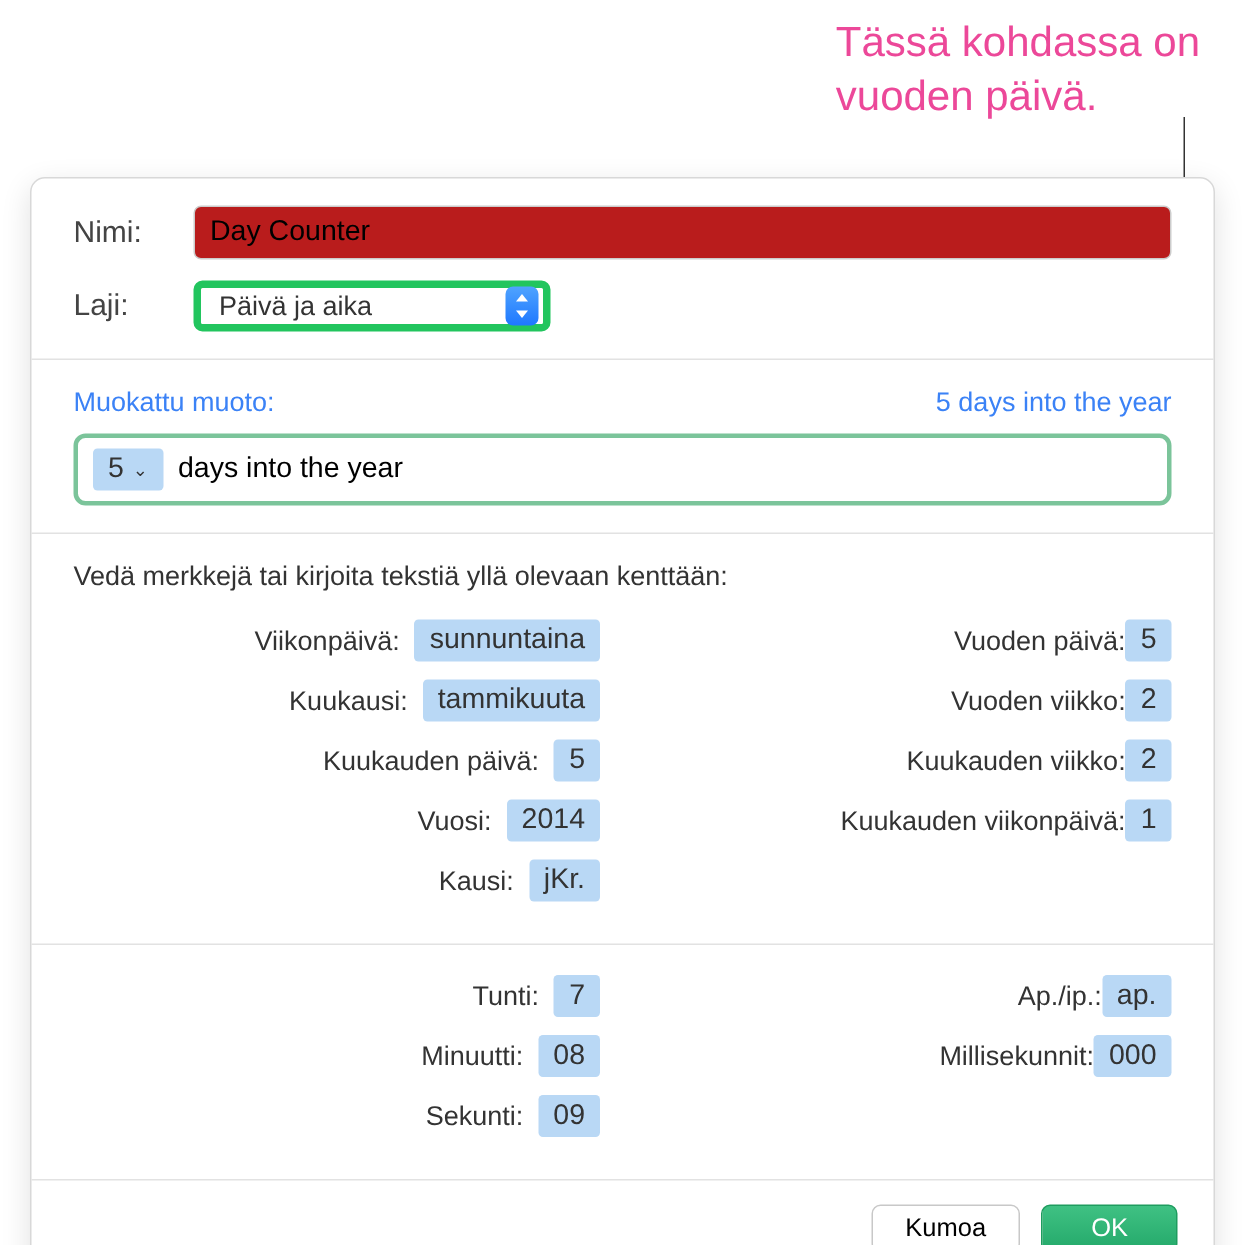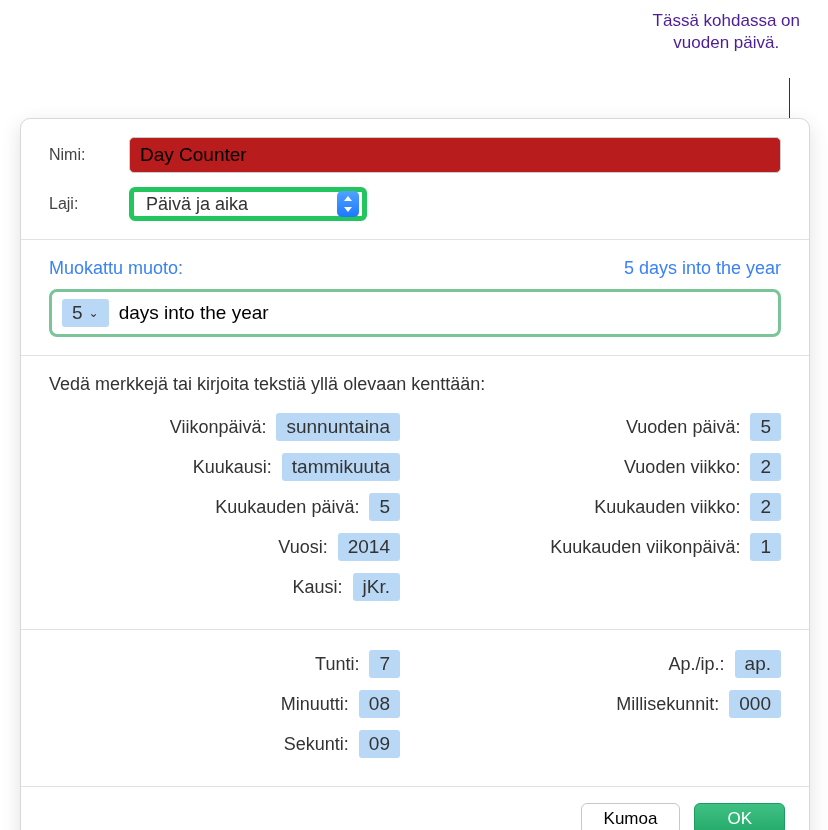--- a/index.html
+++ b/index.html
@@ -1,43 +1,43 @@
 <!DOCTYPE html>
 <html><head>
 <meta charset="utf-8">
 <style>
   * { box-sizing: border-box; margin: 0; padding: 0; }
   body { font-family: -apple-system, Helvetica, Arial, sans-serif; background: #fff; width: 828px; height: 830px; position: relative; color: #333; }
-  .callout-text { position: absolute; top: 10px; right: 28px; text-align: center; font-size: 17px; line-height: 1.3; color: #4c1d95; }
+  .callout-text { position: absolute; top: 10px; right: 28px; text-align: left; font-size: 28px; line-height: 1.3; color: #ec4899; }
   .callout-line-v { position: absolute; top: 78px; right: 38px; width: 1px; background: #333; height: 348px; }
   .callout-line-h { position: absolute; top: 426px; left: 712px; width: 79px; height: 1px; background: #333; }
   .dialog { position: absolute; top: 118px; left: 20px; width: 790px; background: #fff; border: 1px solid #d8d8d8; border-radius: 10px; box-shadow: 0 6px 20px rgba(0,0,0,0.12); padding: 0; }
   .section { padding: 18px 28px; }
   .divider { border-top: 1px solid #e2e2e2; }
   .row { display: flex; align-items: center; margin-bottom: 14px; }
   .row:last-child { margin-bottom: 0; }
-  .row-label { width: 68px; text-align: left; font-size: 16px; color: #444; margin-right: 12px; }
+  .row-label { width: 68px; text-align: left; font-size: 20px; color: #444; margin-right: 12px; }
   .name-input { flex: 1; border: 1px solid #ccc; border-radius: 5px; padding: 6px 10px; font-size: 19px; background: #b91c1c; }
   .select-wrap { width: 238px; border: 5px solid #22c55e; border-radius: 6px; background: #fff; display: flex; align-items: center; position: relative; height: 34px; }
   .select-text { flex: 1; padding: 0 12px; font-size: 18px; }
   .select-btn { width: 22px; height: 26px; margin-right: 3px; background: linear-gradient(#4fa3ff,#1e78ff); border-radius: 5px; position: relative; }
   .select-btn::before, .select-btn::after { content: ""; position: absolute; left: 50%; transform: translateX(-50%); width: 0; height: 0; border-left: 4px solid transparent; border-right: 4px solid transparent; }
   .select-btn::before { top: 5px; border-bottom: 5px solid #fff; }
   .select-btn::after { bottom: 5px; border-top: 5px solid #fff; }
   .fmt-header { display: flex; justify-content: space-between; font-size: 18px; color: #3b82f6; margin-bottom: 10px; }
   .fmt-field { border: 3px solid #7bc49a; border-radius: 8px; background: #fff; padding: 7px 10px; display: flex; align-items: center; gap: 10px; }
   .fmt-field input { border: none; outline: none; font-size: 19px; flex: 1; background: transparent; }
   .token { background: #b9d8f5; border-radius: 3px; padding: 3px 10px; font-size: 19px; display: inline-flex; align-items: center; gap: 6px; cursor: grab; white-space: nowrap; }
   .token .caret { font-size: 12px; color: #333; }
   .instruction { font-size: 18px; color: #333; margin-bottom: 16px; }
   .token-grid { display: flex; gap: 30px; }
   .token-col { flex: 1; }
   .token-row { display: flex; align-items: center; margin-bottom: 8px; min-height: 32px; justify-content: flex-end; }
   .token-label { width: 202px; text-align: right; font-size: 18px; color: #333; padding-right: 10px; }
-  .token-label-r { width: 230px; text-align: right; font-size: 18px; color: #333; padding-right: 10px; }
+  .token-label-r { width: 230px; text-align: right; font-size: 18px; color: #333; }
   .footer { display: flex; justify-content: flex-end; gap: 14px; padding: 16px 24px 22px; }
   .btn { height: 32px; border-radius: 6px; padding: 0 22px; font-size: 17px; border: 1px solid #c8c8c8; background: #fff; cursor: pointer; }
   .btn-primary { background: linear-gradient(#3fc183,#24a96a); color: #fff; border: 1px solid #1e9c5f; padding: 0 32px; }
 </style>
 </head>
 <body>
 
 <div class="callout-text">
   <span>Tässä kohdassa on</span><br>
   <span>vuoden päivä.</span>

